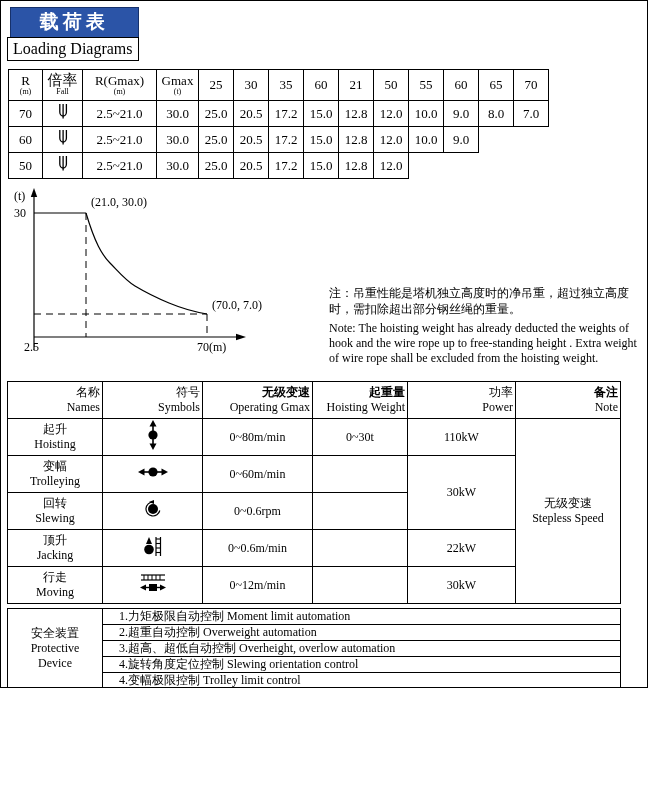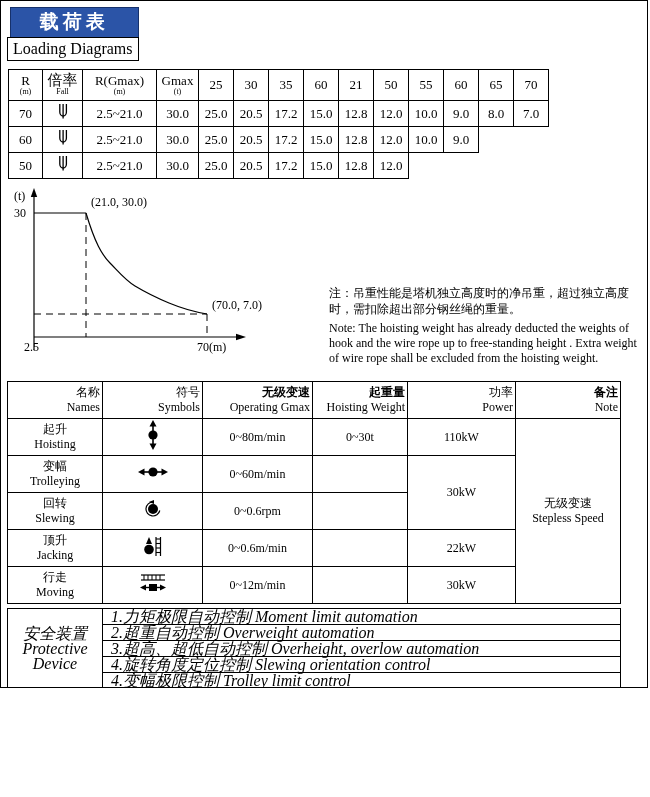--- a/index.html
+++ b/index.html
@@ -36,21 +36,21 @@
   
   .mt { margin-top:10px; table-layout:fixed; width:613px; }
   .mt th, .mt td { border:1px solid #000; text-align:center; padding:1px 2px;
                    font-size:12px; font-weight:normal; }
   .mt .hrow th { height:34px;text-align:right; }
   .mt td { height:34px; }
   .two-line div { line-height:15px; }
 
   
   .st { margin-top:4px; table-layout:fixed; width:613px; }
-  .st th, .st td { border:1px solid #000; font-size:16px; font-weight:normal; padding:0 8px;font-style:italic; }
+  .st th, .st td { border:1px solid #000; font-size:12px; font-weight:normal; padding:0 16px; }
   .st td.item { text-align:left; height:15px; line-height:15px; }
   .st th { text-align:center; }
   .pt { margin-top:7px; table-layout:fixed; width:613px; }
   .pt th, .pt td { border:1px solid #000; font-size:12px; font-weight:normal; padding:1px 4px; }
   .pt th { text-align:center; height:32px; }
   .pt td { text-align:left; }
   .symwrap { display:inline-block; vertical-align:middle; }
 </style>
 </head>
 <body>

